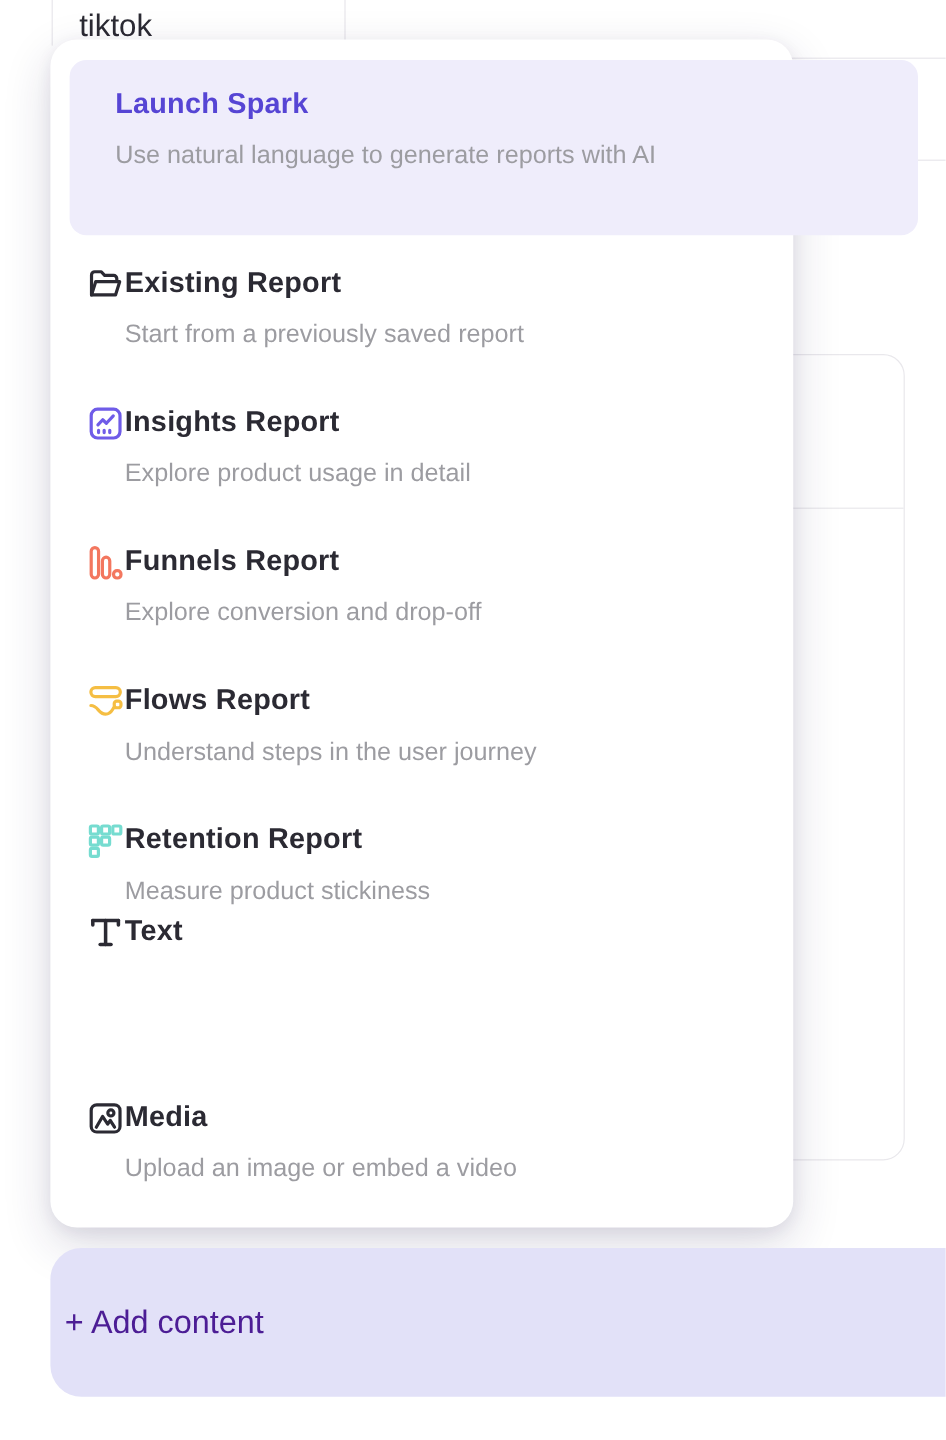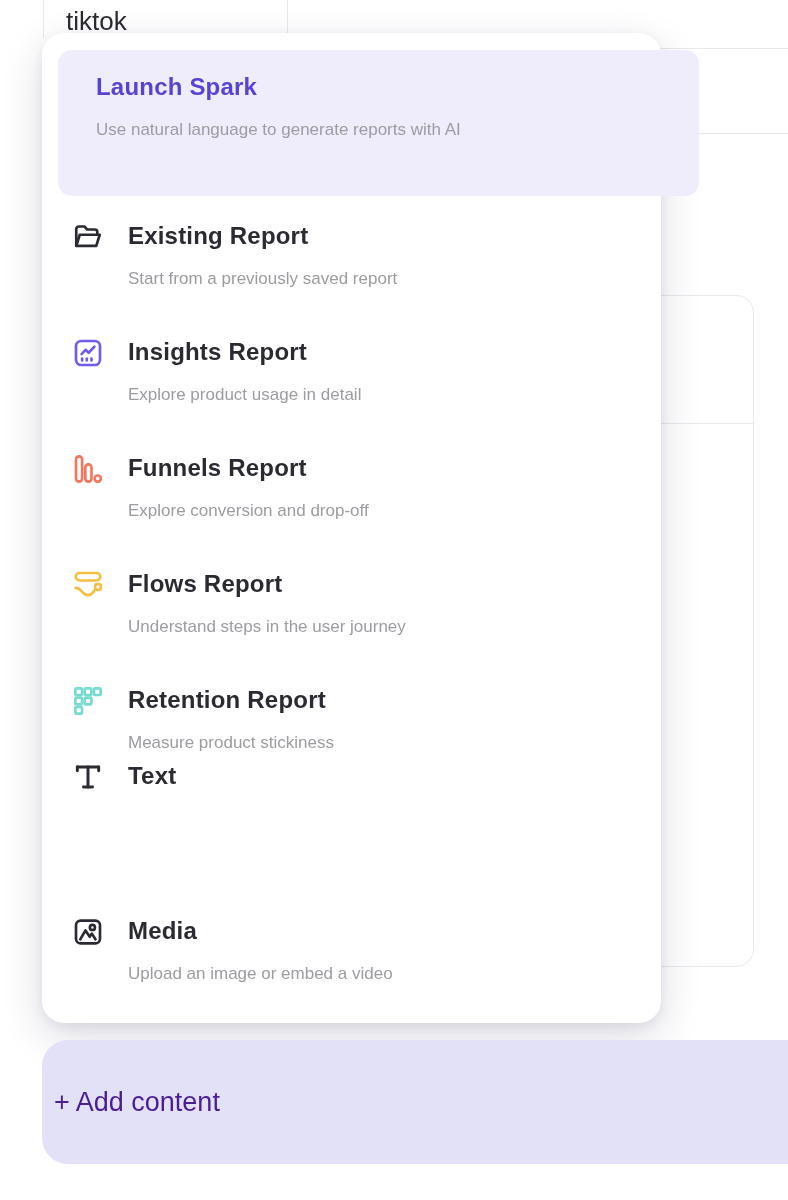--- a/index.html
+++ b/index.html
@@ -23,29 +23,29 @@
   }
 
   
   .popup{
     position:absolute;left:42px;top:33px;width:619px;height:990px;
     background:#ffffff;border-radius:22px;
     box-shadow:0 14px 40px rgba(38,32,82,.16), 0 3px 12px rgba(38,32,82,.07);
   }
   .mi{
     position:absolute;left:30px;right:24px;
-    display:flex;align-items:flex-start;gap:24px;cursor:pointer;
+    display:flex;align-items:flex-start;cursor:pointer;
   }
   .mi .ic{flex:0 0 32px;width:32px;height:32px;margin-top:1px;}
   .mi .ic svg{display:block;width:32px;height:32px;}
   .ttl{font-size:24px;line-height:32px;font-weight:600;color:#2b2a33;letter-spacing:.2px;}
-  .dsc{font-size:17px;line-height:33px;font-weight:400;color:#9c9ca1;margin-top:10px;}
+  .dsc{font-size:21px;line-height:33px;font-weight:400;color:#9c9ca1;margin-top:10px;}
 
   .hl{
-    position:absolute;left:16px;top:17px;width:641px;height:146px;
+    position:absolute;left:16px;top:17px;width:707px;height:146px;
     background:#efedfb;border-radius:14px;cursor:pointer;
   }
   .hl .inner{display:flex;align-items:flex-start;gap:24px;padding:21px 20px 0 14px;}
   .hl .ttl{color:#5645d4;}
   .hl .dsc{max-width:486px;}
 
   
   .addbar{
     position:absolute;left:42px;top:1040px;width:746px;height:124px;
     background:#e2e1f8;border-radius:26px 0 0 26px;

